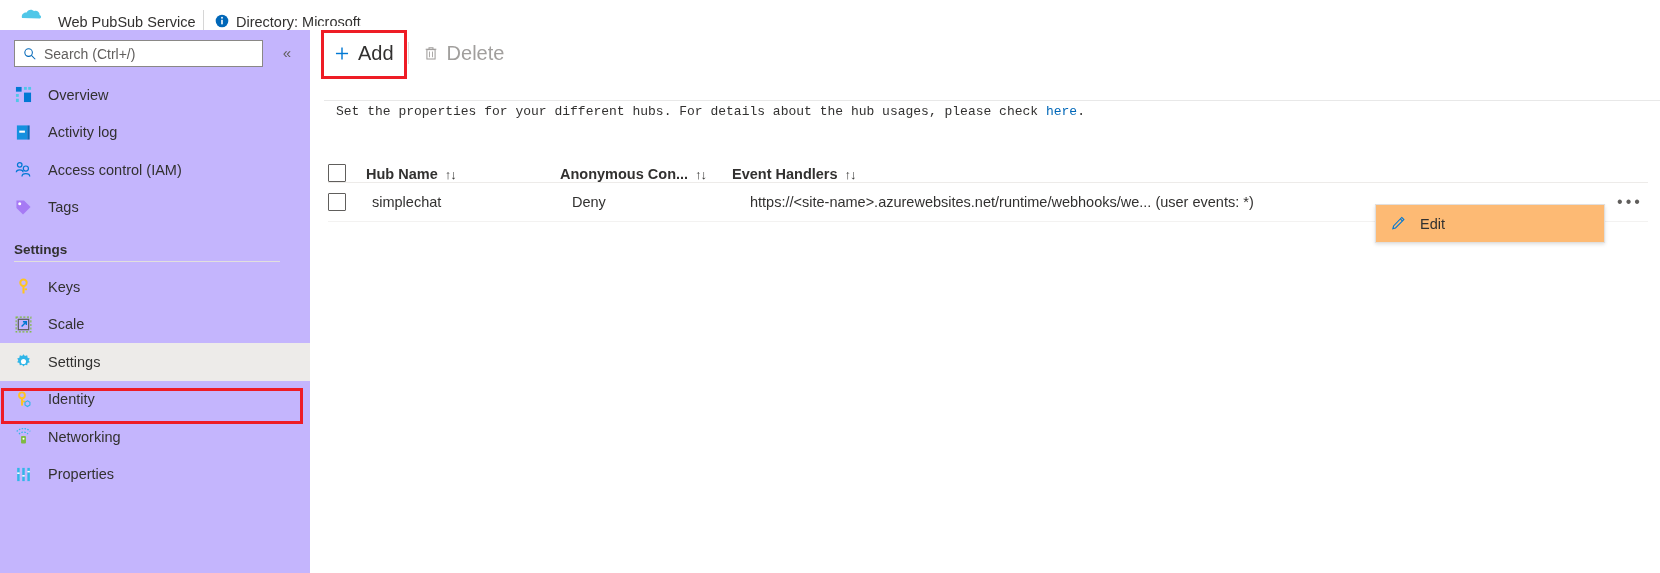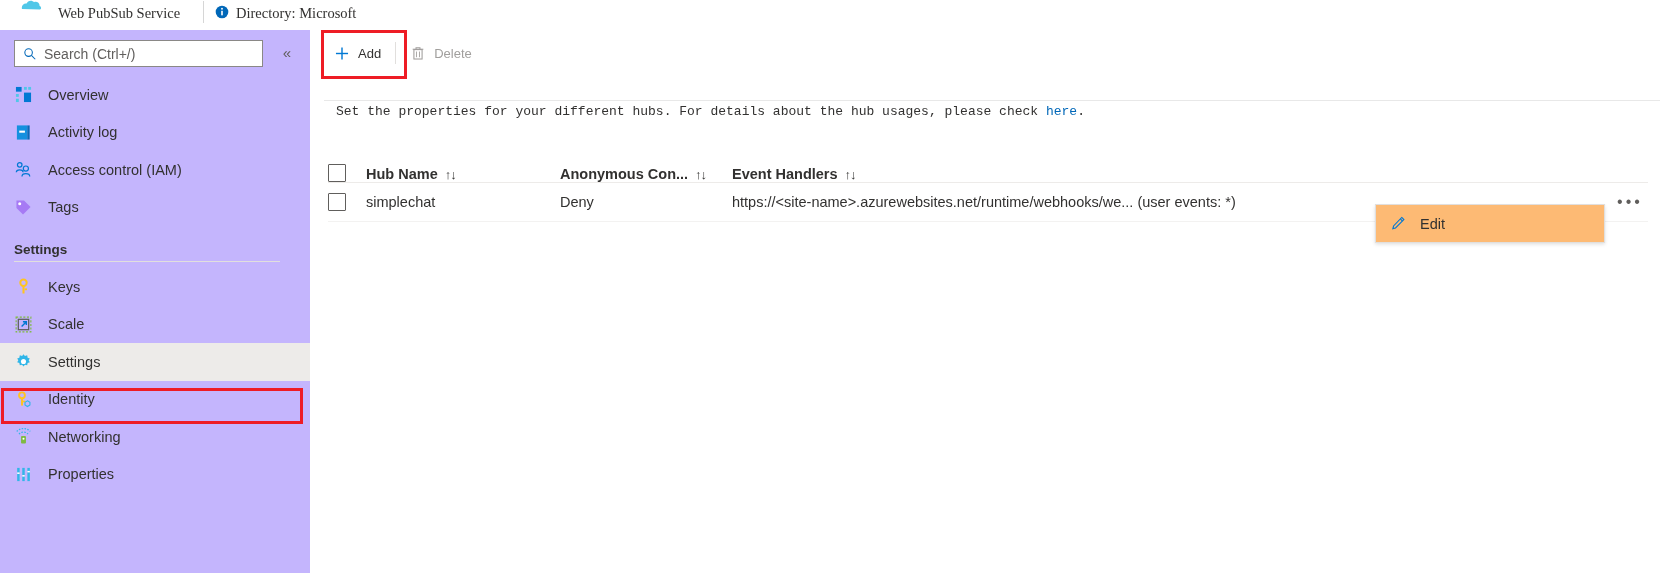--- a/index.html
+++ b/index.html
@@ -14,26 +14,25 @@
     font-size: 13px;
     color: #323130;
     overflow: hidden;
     position: relative;
     -webkit-font-smoothing: antialiased;
   }
 
   
   .topbar {
     position: absolute;
-    left: 0; top: 3px;
+    left: 0; top: 12px;
     width: 1660px;
     height: 26px;
     display: flex;
     align-items: center;
-    font-family: Liberation Serif, serif;
   }
   .res-icon {
     position: absolute;
     left: 18px;
     top: -10px;
     width: 26px;
     height: 26px;
   }
   .res-title {
     position: absolute;
@@ -196,21 +195,21 @@
     background: transparent;
     border: none;
     font-family: "Liberation Sans", "DejaVu Sans", sans-serif;
   }
   .cmd-btn .cmd-ico {
     width: 16px; height: 16px;
     display: flex; align-items: center; justify-content: center;
     margin-right: 8px;
   }
   .cmd-btn .cmd-label {
-    font-size: 13px;
+    font-size: 20px;
     color: #323130;
     white-space: nowrap;
   }
   .cmd-btn.disabled .cmd-label { color: #a19f9d; }
   .cmd-sep {
     width: 1px;
     height: 22px;
     background: #e1dfdd;
     margin: 0 4px;
   }
@@ -281,20 +280,21 @@
     font-size: 13px;
     font-weight: normal;
     color: #323130;
     letter-spacing: -1px;
   }
   .td {
     font-size: 14.5px;
     color: #323130;
     white-space: nowrap;
     overflow: hidden;
+    margin-left: 6px;
   }
   .row-ellipsis {
     position: absolute;
     right: 4px;
     top: 50%;
     transform: translateY(-50%);
     width: 28px;
     height: 24px;
     display: flex;
     align-items: center;

